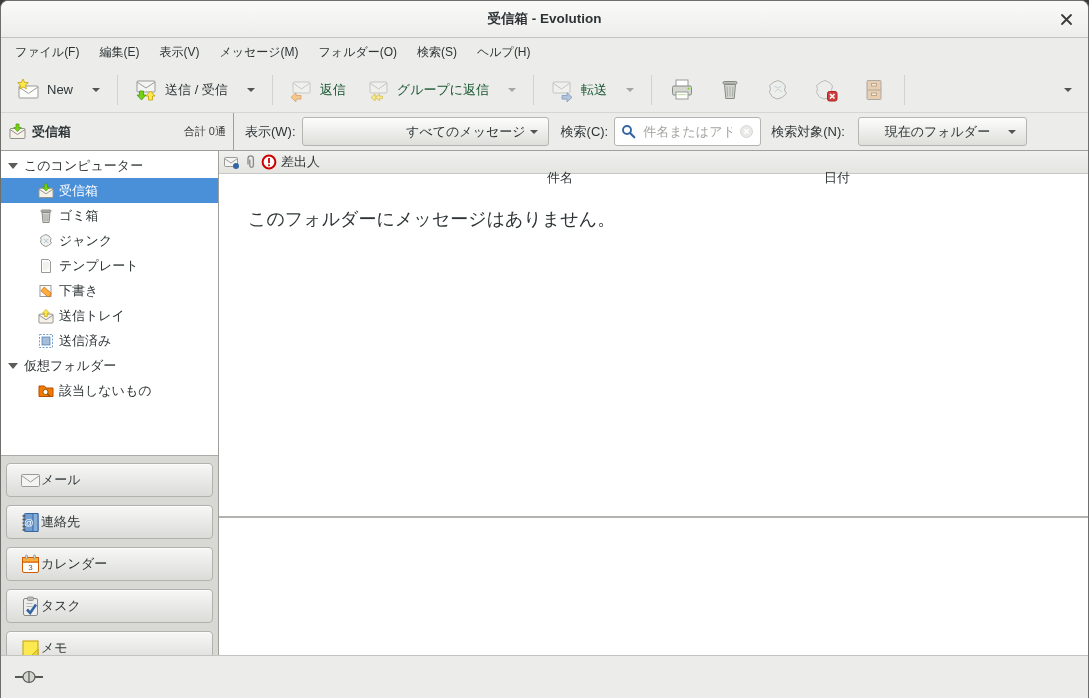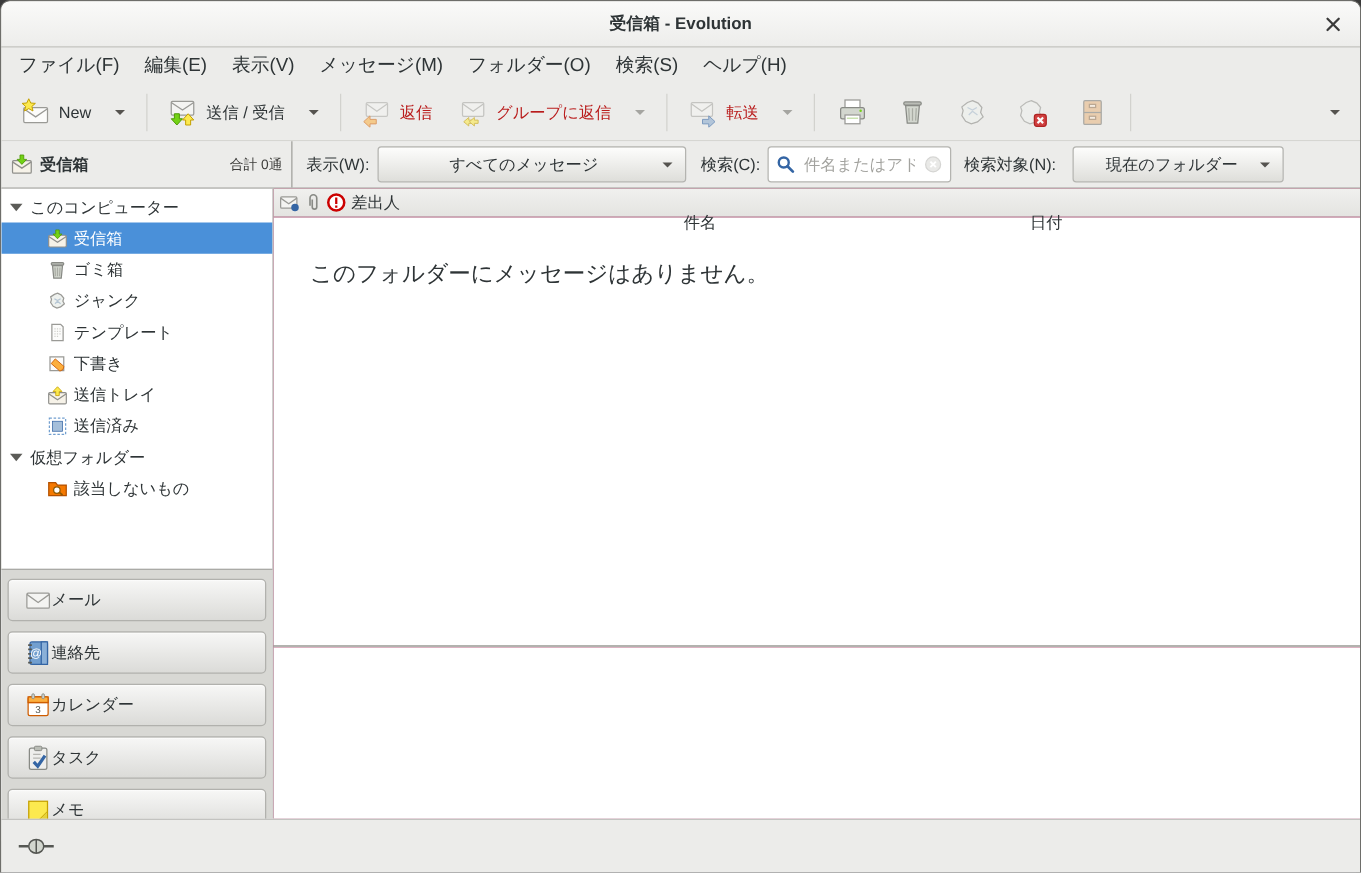--- a/index.html
+++ b/index.html
@@ -16,49 +16,49 @@
   
   .titlebar{
     height:36px;flex:none;display:flex;align-items:center;justify-content:center;
     background:linear-gradient(#fafaf9,#ededeb);border-bottom:1px solid #c3c3c0;
     position:relative;font-weight:bold;font-size:13.5px;
   }
   .close-btn{position:absolute;right:12px;top:8px;width:20px;height:20px;
     display:flex;align-items:center;justify-content:center;border-radius:3px;cursor:default;}
   
   .menubar{height:29px;flex:none;display:flex;align-items:center;padding-left:4px;
-    background:#ececea;font-size:15px;}
+    background:#ececea;font-size:12px;}
   .menu-item{padding:5px 10px;border-radius:3px;}
   
   .toolbar{height:45px;flex:none;display:flex;align-items:center;padding:0 8px;
     background:#ececea;border-bottom:1px solid #d6d6d2;}
   .tbtn{display:flex;align-items:center;gap:7px;padding:5px 7px;border-radius:3px;
     font-size:13px;white-space:nowrap;text-align:center;}
-  .tbtn.disabled{color:#b91c1c;}
+  .tbtn.disabled{color:#14532d;}
   .tarrow{width:0;height:0;border-left:4px solid transparent;border-right:4px solid transparent;
     border-top:4px solid #55534f;margin-left:4px;}
   .tarrow.dim{border-top-color:#a5a5a1;}
   .tsep{width:1px;height:30px;background:#d2d2ce;margin:0 9px;flex:none;}
   .ticon-btn{padding:5px 8px;border-radius:3px;display:flex;align-items:center;}
   .toolbar .gap{width:6px;}
   .spacer{flex:1;}
   
   .filterbar{height:37px;flex:none;display:flex;align-items:stretch;background:#ececea;
     border-bottom:1px solid #9f9f9b;}
   .filter-left{width:217px;flex:none;border-right:1px solid #9f9f9b;display:flex;
     align-items:center;padding:0 7px 0 8px;gap:6px;}
   .folder-name{font-weight:bold;font-size:13px;}
   .total{margin-left:auto;font-size:11px;color:#3c3c3a;white-space:nowrap;}
   .filter-right{flex:1;display:flex;align-items:center;padding:0 8px;font-size:13px;}
   .flabel{white-space:nowrap;margin:0 6px 0 3px;}
   .gtk-combo{background:linear-gradient(#fdfdfc,#dededa);border:1px solid #b4b4b0;
     border-radius:3px;height:29px;display:flex;align-items:center;font-size:13px;
     padding:0 10px;box-sizing:border-box;}
   .combo-show{width:247px;}
-  .combo-show .cval{flex:1;text-align:center;font-family:Liberation Serif, serif;}
+  .combo-show .cval{flex:1;text-align:right;font-family:Liberation Serif, serif;}
   .combo-scope{width:169px;margin-left:7px;}
   .combo-scope .cval{flex:1;text-align:center;padding-left:2px;}
   .gtk-entry{background:#fff;border:1px solid #b4b4b0;border-radius:3px;height:29px;
     width:147px;box-sizing:border-box;display:flex;align-items:center;padding:0 6px;gap:5px;}
   .gtk-entry input{border:none;outline:none;flex:1;min-width:0;font-size:13px;
     font-family:inherit;background:transparent;color:#2e3436;}
   .gtk-entry input::placeholder{color:#a3a39f;}
   
   .main{flex:1;display:flex;min-height:0;}
   .sidebar{width:217px;flex:none;border-right:1px solid #9f9f9b;display:flex;

